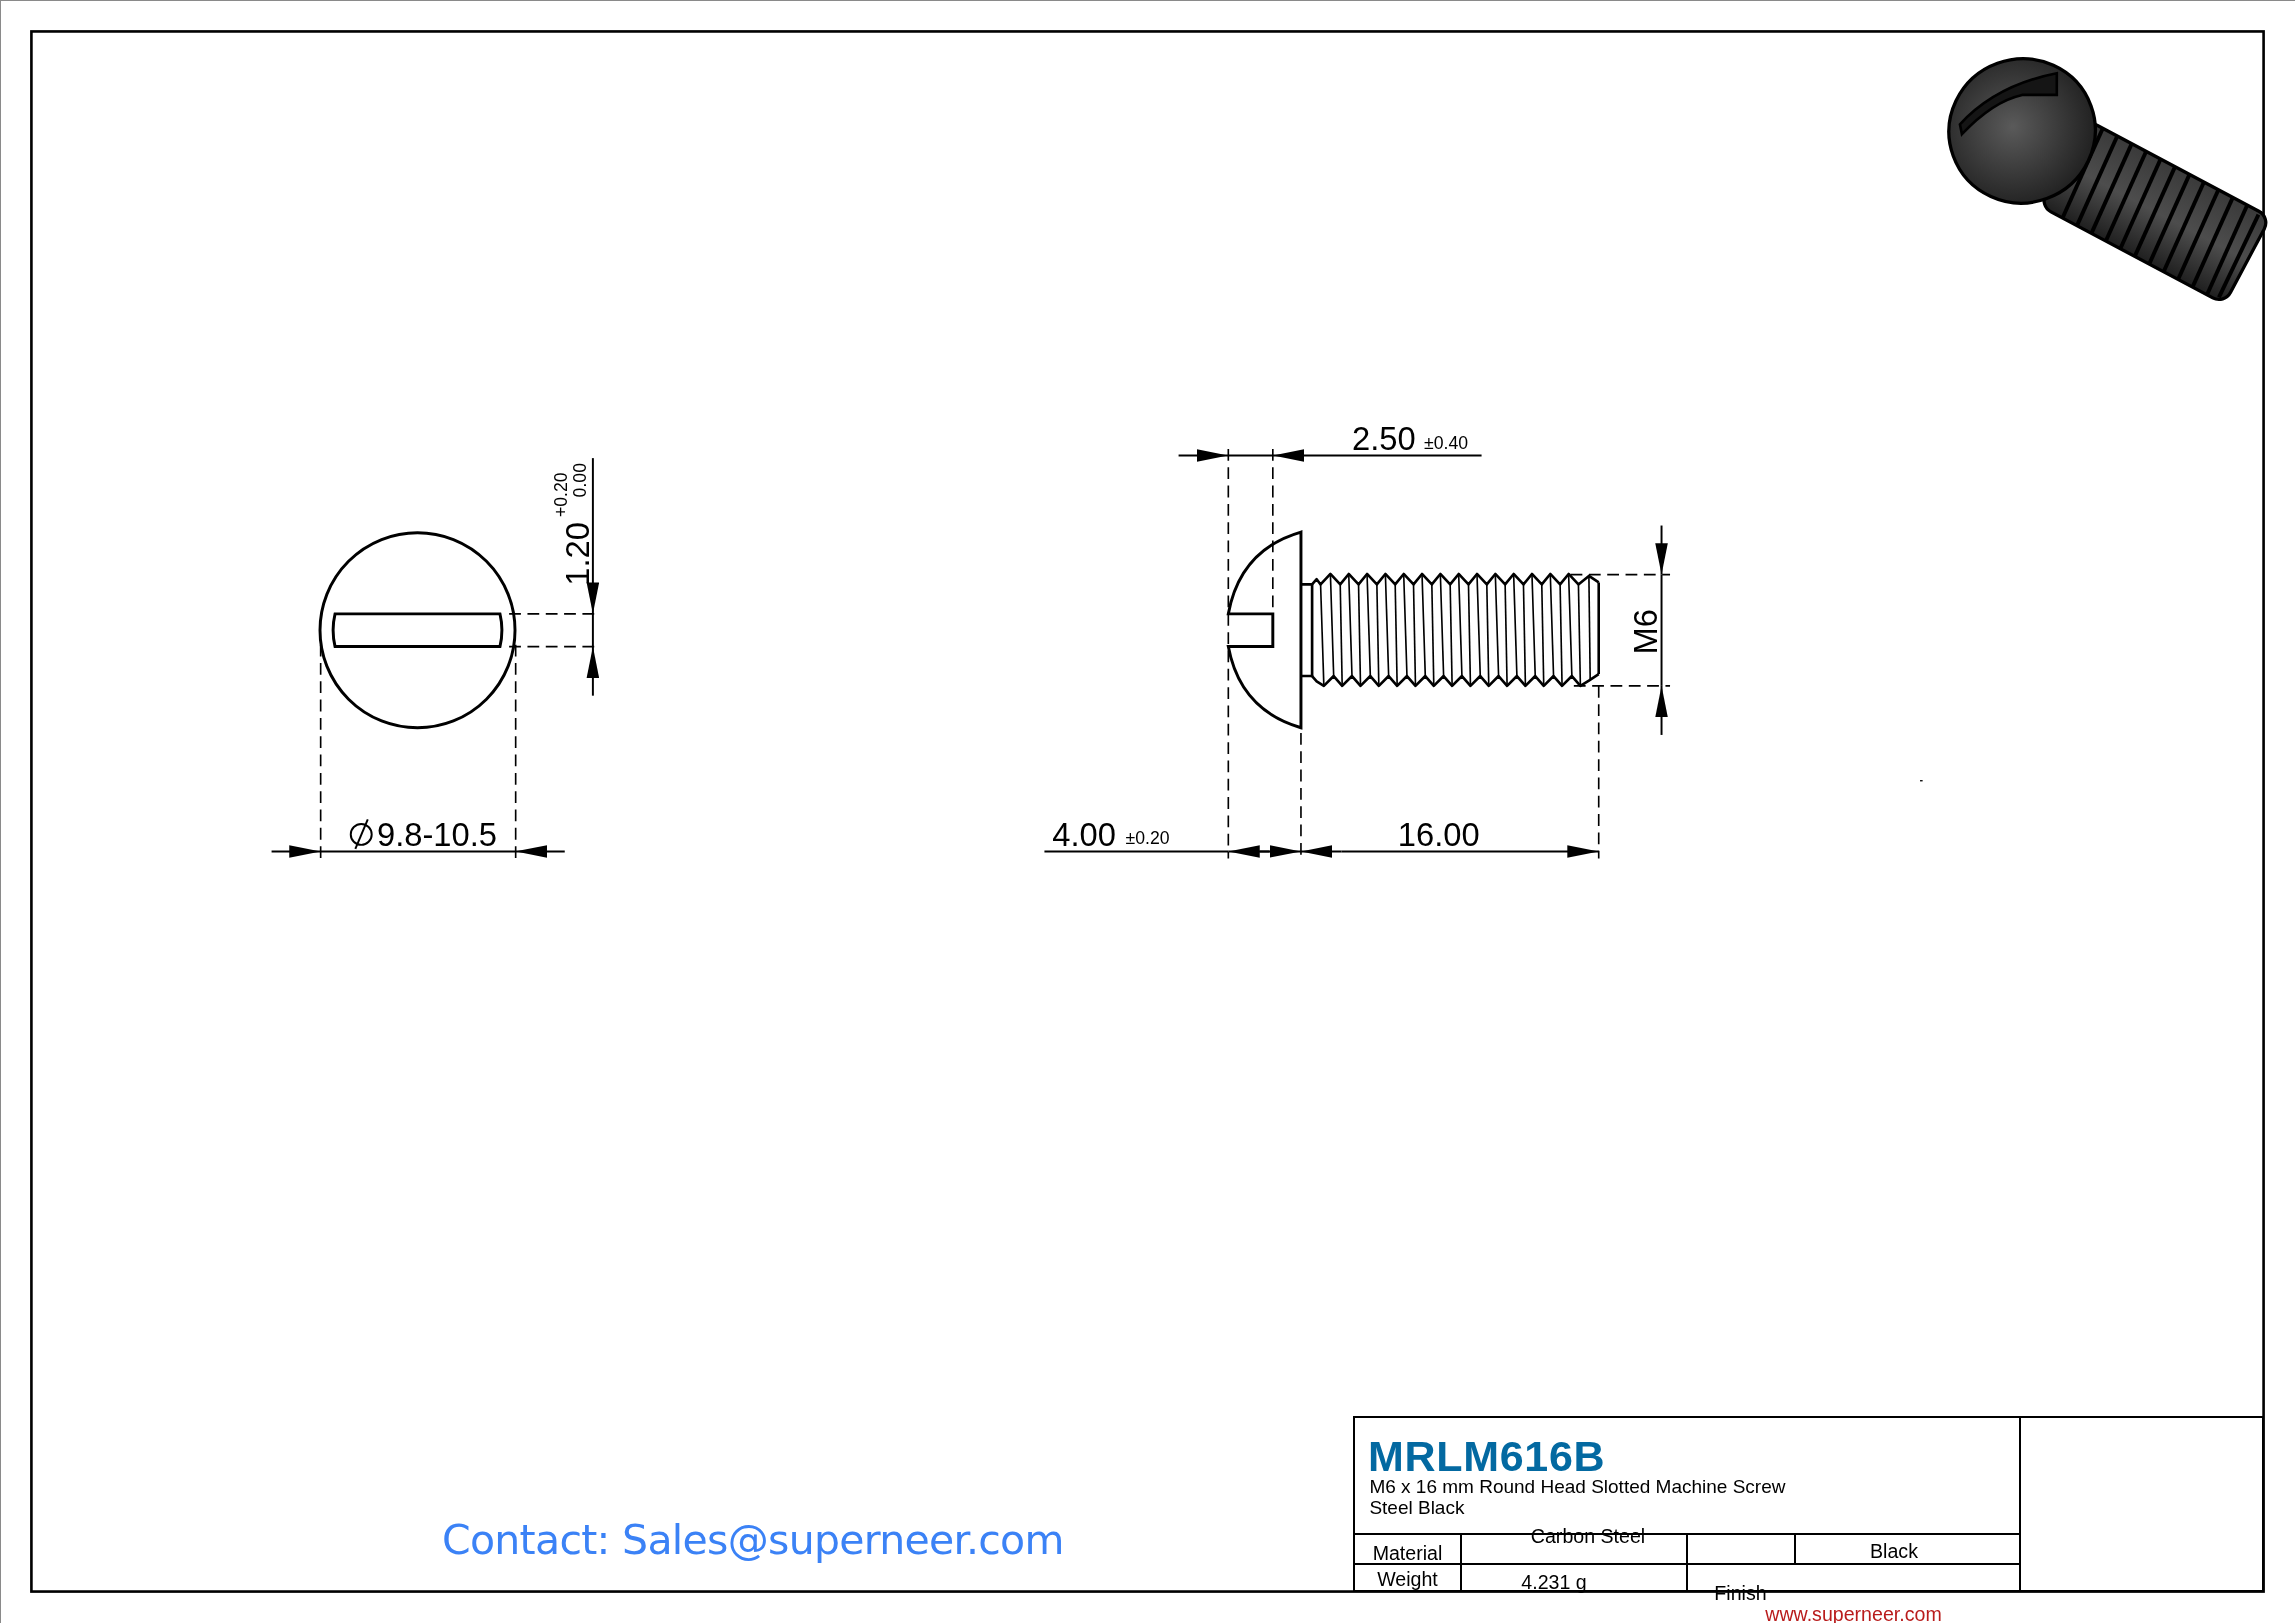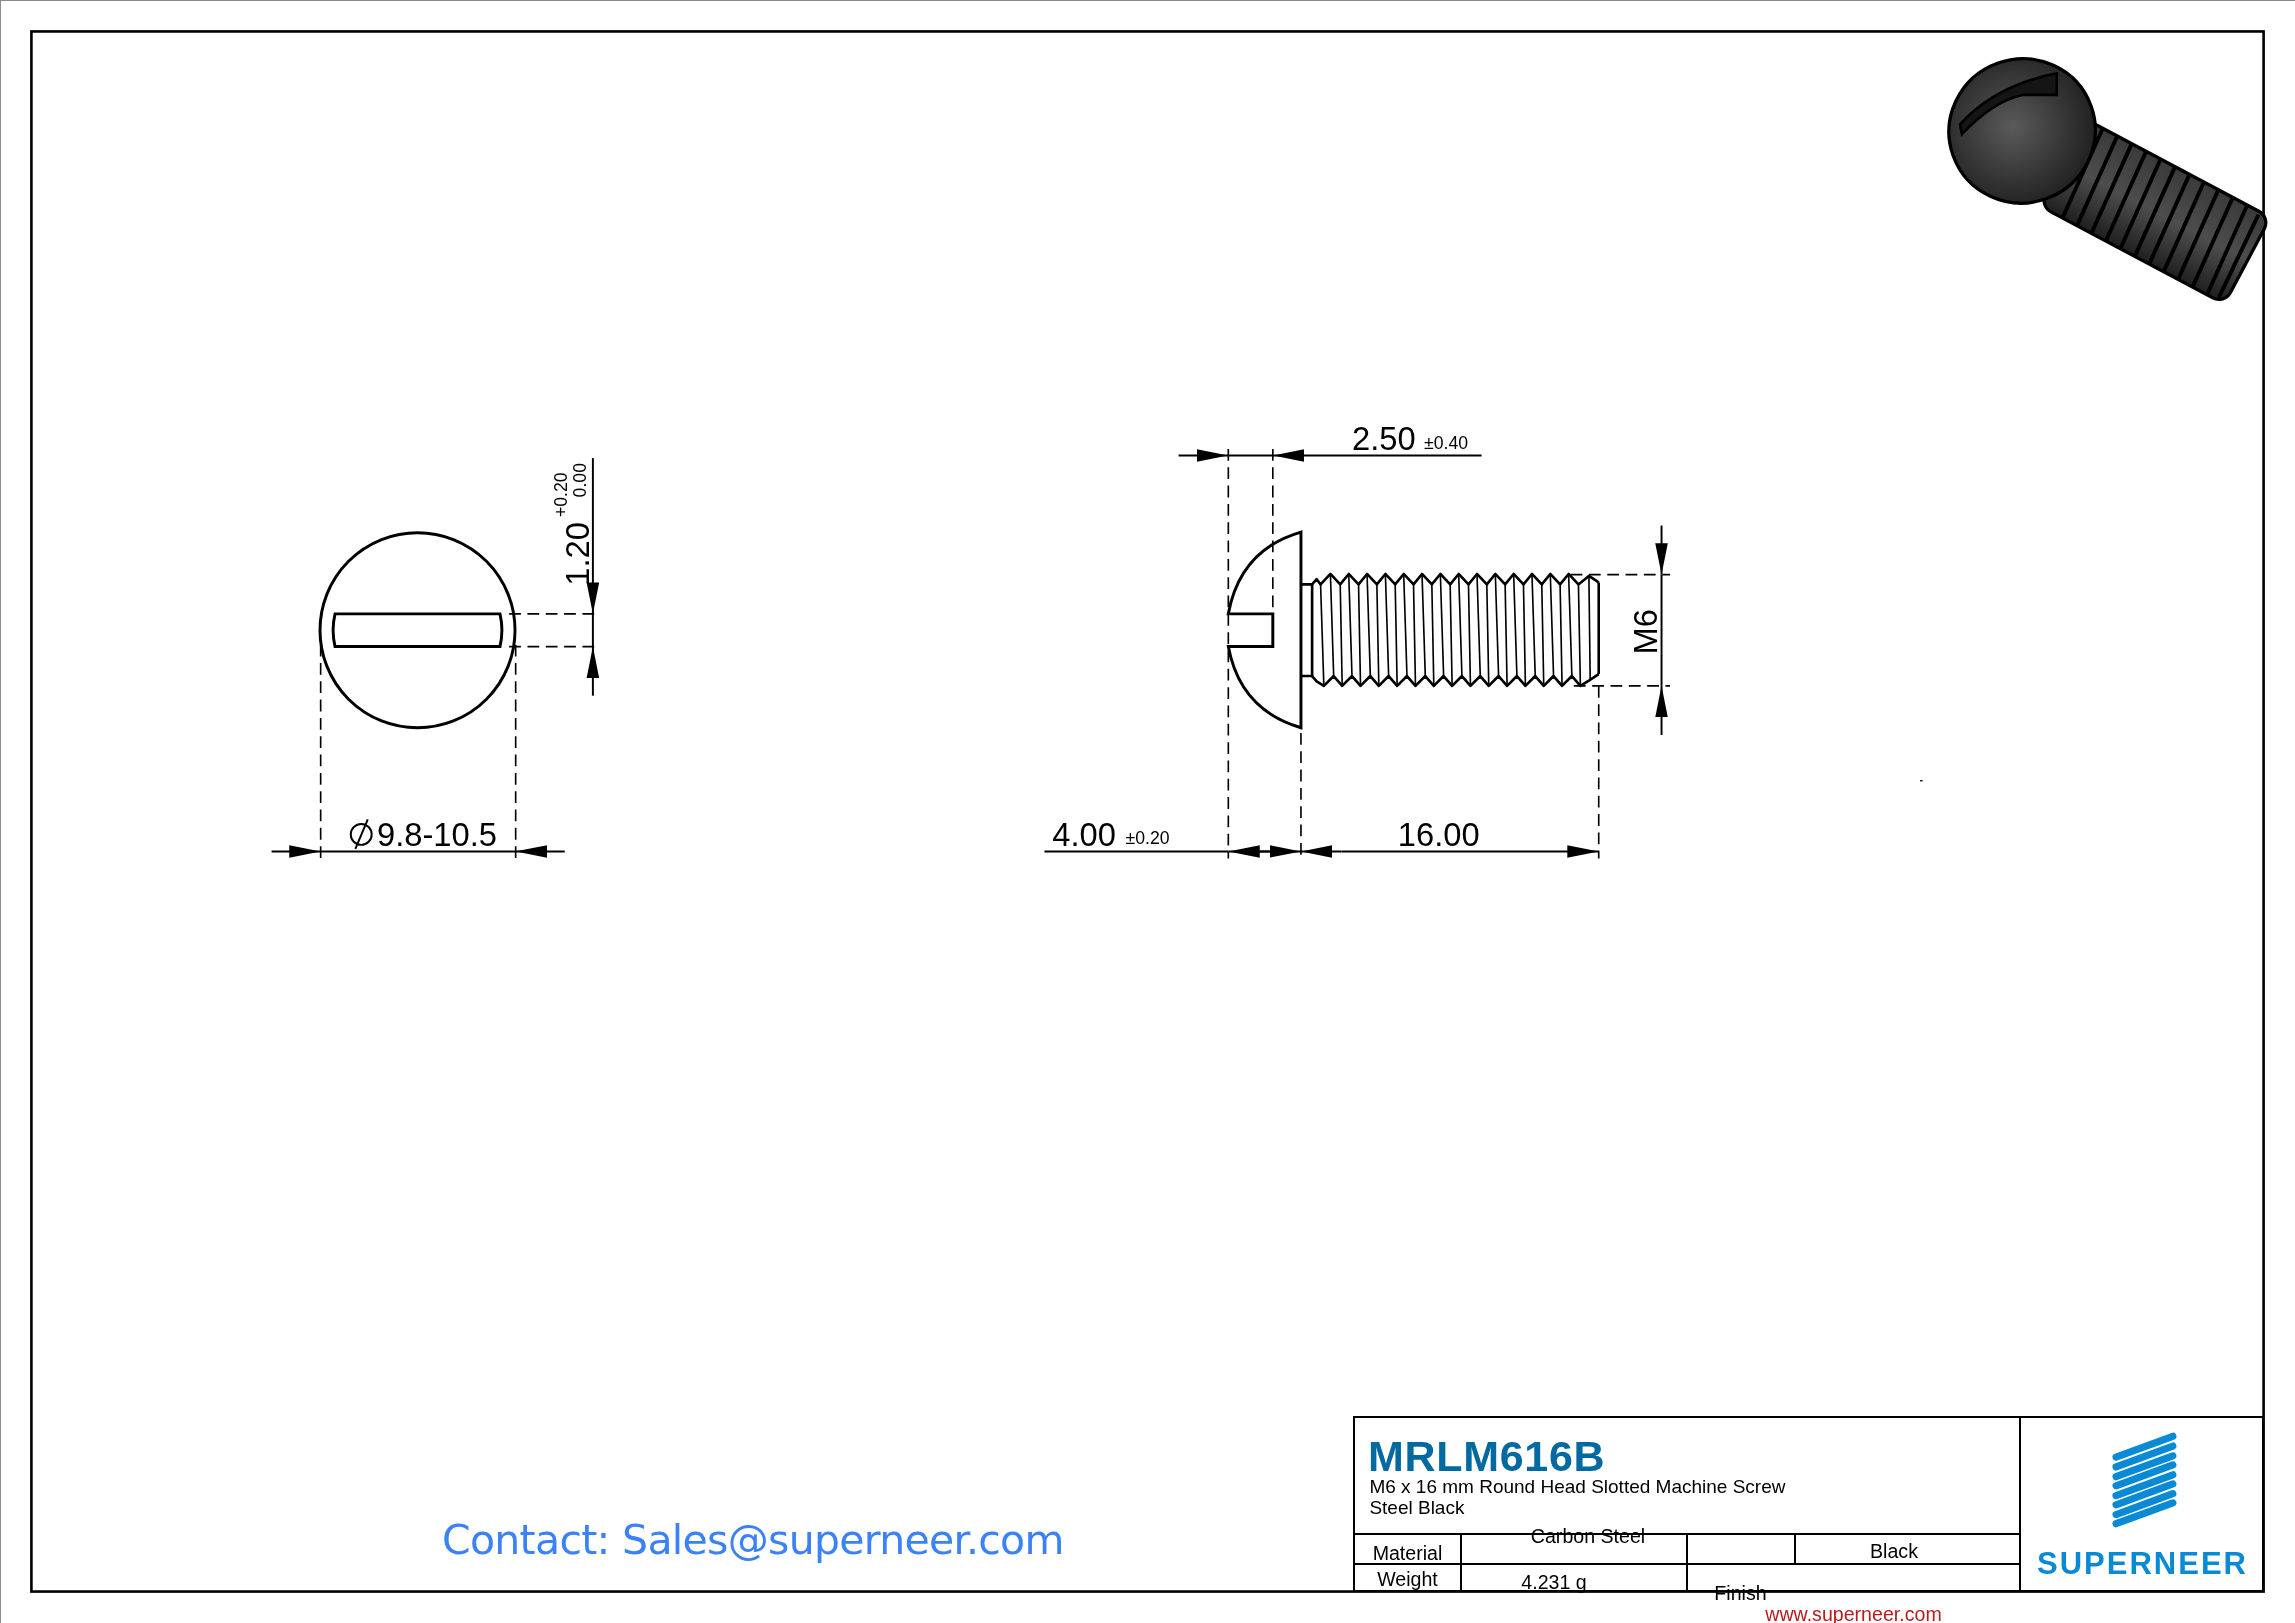--- a/index.html
+++ b/index.html
@@ -187,31 +187,16 @@
   <div class="tb-vlogo"></div>
 
   <div class="cell" style="left:0;width:105px;top:124px;">Material</div>
   <div class="cell" style="left:107px;width:252px;top:107px;">Carbon Steel</div>
   <div class="cell" style="left:333px;width:105px;top:124px;margin-top:40px;">Finish</div>
   <div class="cell" style="left:441px;width:196px;top:122px;">Black</div>
   <div class="cell" style="left:0;width:105px;top:150px;">Weight</div>
   <div class="cell" style="left:107px;width:184px;top:153px;">4.231 g</div>
   <div class="cell link" style="left:333px;width:331px;top:151px;">www.superneer.com</div>
 
-  <div class="logo">
-    <svg width="243" height="124" viewBox="0 0 371 190">
-      <g stroke="#0a8ad4" stroke-width="11" stroke-linecap="round">
-        <line x1="145" y1="60" x2="232" y2="28"></line>
-        <line x1="145" y1="75" x2="232" y2="43"></line>
-        <line x1="145" y1="90" x2="232" y2="58"></line>
-        <line x1="145" y1="104" x2="232" y2="72"></line>
-        <line x1="145" y1="119" x2="232" y2="87"></line>
-        <line x1="145" y1="133" x2="232" y2="101"></line>
-        <line x1="145" y1="148" x2="232" y2="116"></line>
-        <line x1="145" y1="162" x2="232" y2="130"></line>
-      </g>
-    </svg>
-    <div class="logo-text" style="color:#0a8ad4;">SUPERNEER</div>
-  </div>
 </div>
 
 <div class="contact">Contact: Sales@superneer.com</div>
 
 
 </body></html>

